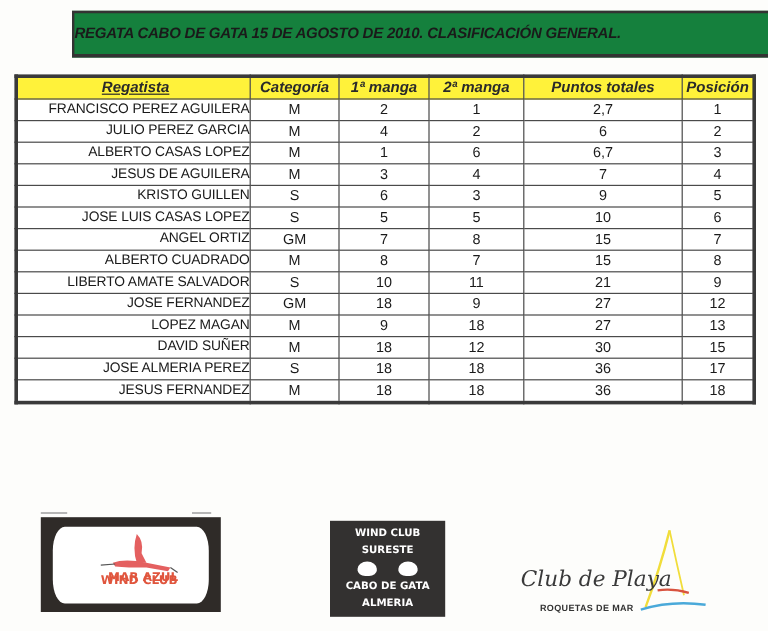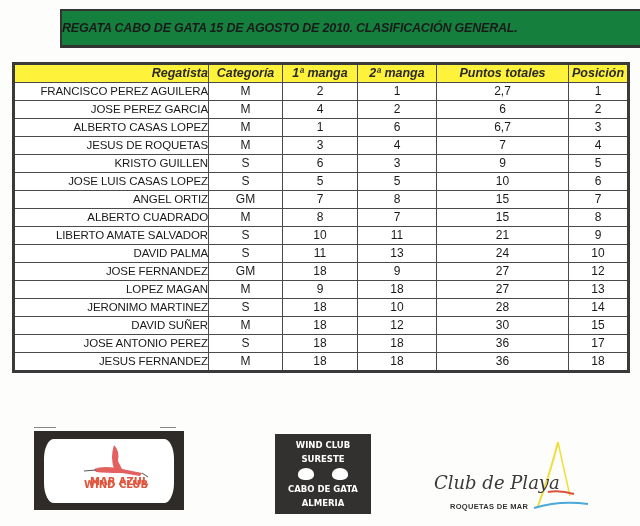--- a/index.html
+++ b/index.html
@@ -16,21 +16,21 @@
   table.results {
     position:absolute; left:12px; top:62px; border-collapse:collapse;
     border:3px solid #3a3a3a; background:#fff;
   }
   table.results th, table.results td {
     border:1.5px solid #4a4a4a; padding:0; height:17px; font-size:12px; line-height:17px;
   }
   table.results th {
     background:#fff23a; font-style:italic; font-weight:bold; color:#2a2a2a; font-size:12.5px;
   }
-  table.results th.c-name { text-align:right; padding-left:3px; }
+  table.results th.c-name { text-align:center; padding-left:3px;text-decoration:underline; }
   table.results td.c-name { text-align:right; padding-left:3px; font-size:11.5px; letter-spacing:-0.1px; }
   table.results td.num, table.results th.num { text-align:center; }
   .logos { position:absolute; left:0; top:420px; width:640px; height:106px; }
   .logo1 {
     position:absolute; left:34px; top:11px; width:150px; height:79px; background:#2f2b28;
     display:flex; align-items:center; justify-content:center;
   }
   .logo1-inner {
     width:130px; height:64px; background:#fff; border-radius:10px/20px; position:relative; overflow:hidden;
   }
@@ -83,37 +83,37 @@
   <tbody id="rows">
       <tr>
         <td class="c-name">FRANCISCO PEREZ AGUILERA</td>
         <td class="num">M</td>
         <td class="num">2</td>
         <td class="num">1</td>
         <td class="num">2,7</td>
         <td class="num">1</td>
       </tr>
       <tr>
-        <td class="c-name">JOSE PEREZ GARCIA</td>
+        <td class="c-name">JULIO PEREZ GARCIA</td>
         <td class="num">M</td>
         <td class="num">4</td>
         <td class="num">2</td>
         <td class="num">6</td>
         <td class="num">2</td>
       </tr>
       <tr>
         <td class="c-name">ALBERTO CASAS LOPEZ</td>
         <td class="num">M</td>
         <td class="num">1</td>
         <td class="num">6</td>
         <td class="num">6,7</td>
         <td class="num">3</td>
       </tr>
       <tr>
-        <td class="c-name">JESUS DE ROQUETAS</td>
+        <td class="c-name">JESUS DE AGUILERA</td>
         <td class="num">M</td>
         <td class="num">3</td>
         <td class="num">4</td>
         <td class="num">7</td>
         <td class="num">4</td>
       </tr>
       <tr>
         <td class="c-name">KRISTO GUILLEN</td>
         <td class="num">S</td>
         <td class="num">6</td>
@@ -147,61 +147,45 @@
       </tr>
       <tr>
         <td class="c-name">LIBERTO AMATE SALVADOR</td>
         <td class="num">S</td>
         <td class="num">10</td>
         <td class="num">11</td>
         <td class="num">21</td>
         <td class="num">9</td>
       </tr>
       <tr>
-        <td class="c-name">DAVID PALMA</td>
-        <td class="num">S</td>
-        <td class="num">11</td>
-        <td class="num">13</td>
-        <td class="num">24</td>
-        <td class="num">10</td>
-      </tr>
-      <tr>
         <td class="c-name">JOSE FERNANDEZ</td>
         <td class="num">GM</td>
         <td class="num">18</td>
         <td class="num">9</td>
         <td class="num">27</td>
         <td class="num">12</td>
       </tr>
       <tr>
         <td class="c-name">LOPEZ MAGAN</td>
         <td class="num">M</td>
         <td class="num">9</td>
         <td class="num">18</td>
         <td class="num">27</td>
         <td class="num">13</td>
-      </tr>
-      <tr>
-        <td class="c-name">JERONIMO MARTINEZ</td>
-        <td class="num">S</td>
-        <td class="num">18</td>
-        <td class="num">10</td>
-        <td class="num">28</td>
-        <td class="num">14</td>
       </tr>
       <tr>
         <td class="c-name">DAVID SUÑER</td>
         <td class="num">M</td>
         <td class="num">18</td>
         <td class="num">12</td>
         <td class="num">30</td>
         <td class="num">15</td>
       </tr>
       <tr>
-        <td class="c-name">JOSE ANTONIO PEREZ</td>
+        <td class="c-name">JOSE ALMERIA PEREZ</td>
         <td class="num">S</td>
         <td class="num">18</td>
         <td class="num">18</td>
         <td class="num">36</td>
         <td class="num">17</td>
       </tr>
       <tr>
         <td class="c-name">JESUS FERNANDEZ</td>
         <td class="num">M</td>
         <td class="num">18</td>

